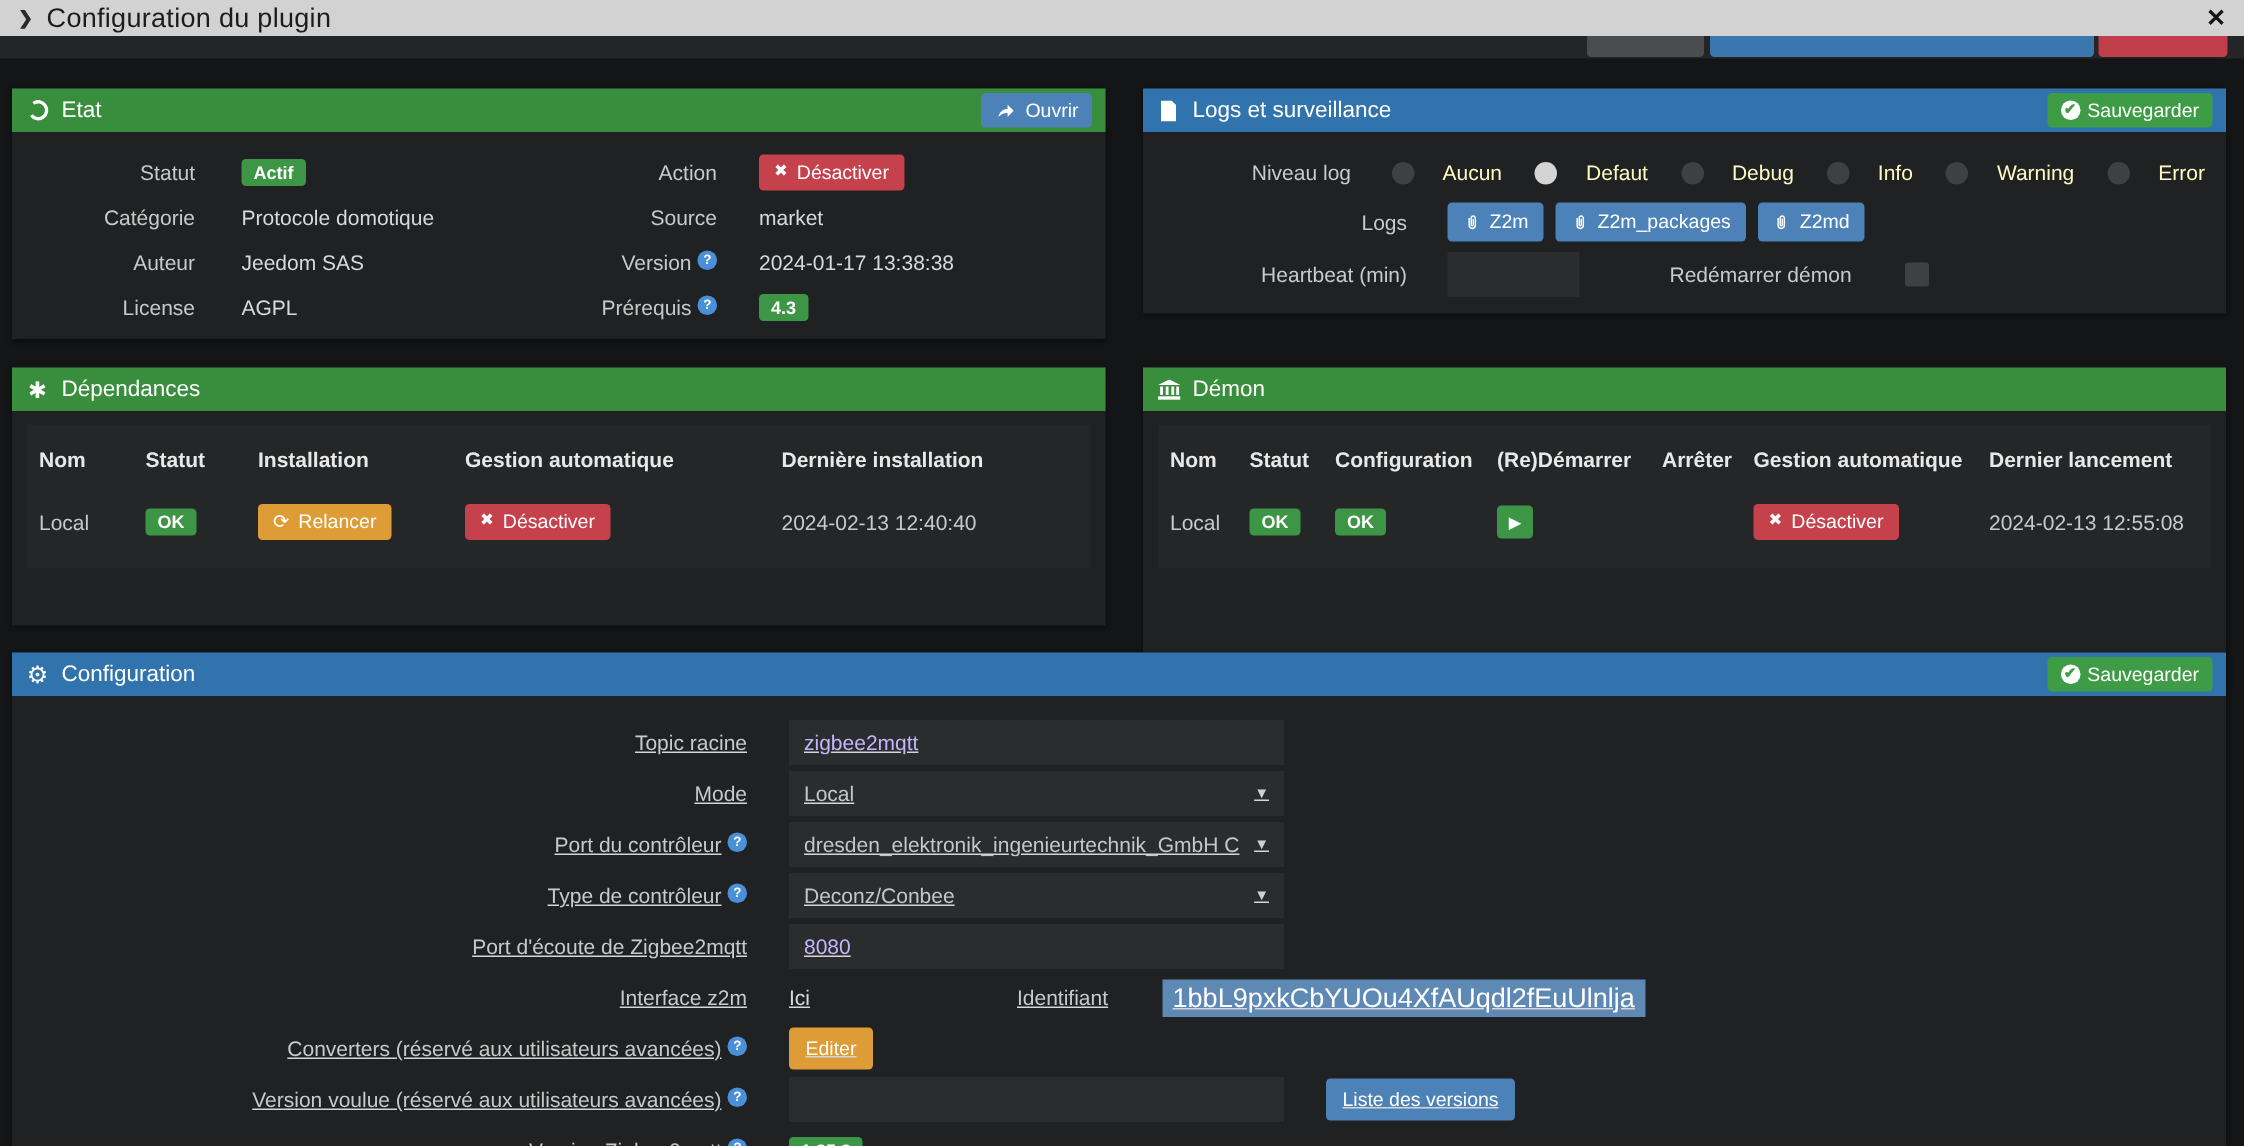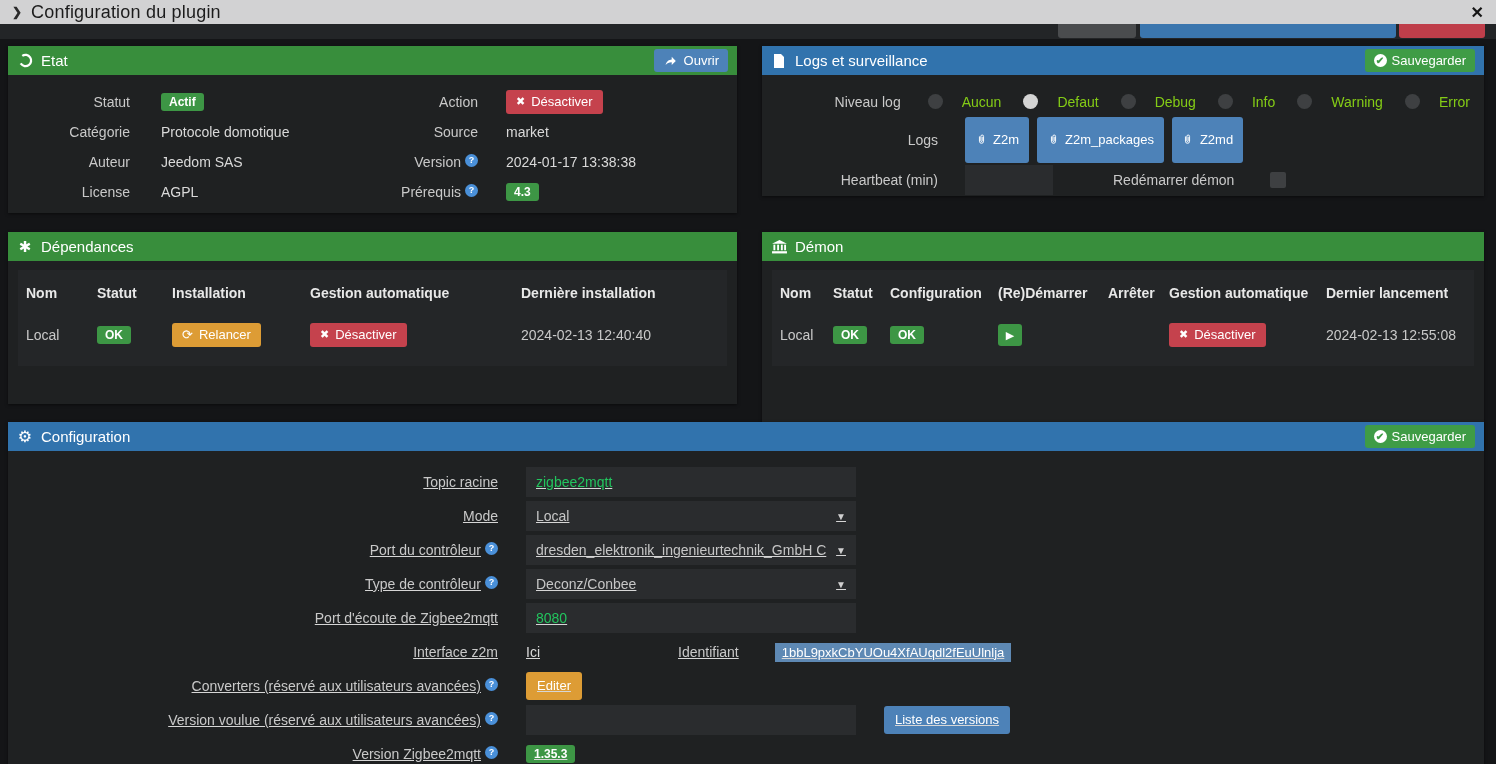--- a/index.html
+++ b/index.html
@@ -20,21 +20,21 @@
   .topbar .chev{ font-size:12px; font-weight:bold; color:#2a2a2a;}
   .topbar .ttl{ font-size:18px; font-weight:500; letter-spacing:.2px;}
   .topbar .close{ margin-left:auto; font-size:16px; font-weight:bold; cursor:pointer; color:#151515;}
   
   .substrip{ position:absolute; top:24px; left:0; width:1496px; height:15px; background:#232527; z-index:5;}
   .substrip .pbtn{ position:absolute; top:0; height:14px; border-radius:0 0 3px 3px;}
   .pbtn.gray{ left:1058px; width:78px; background:#4a4c4e;}
   .pbtn.blue{ left:1140px; width:256px; background:#3b76ae;}
   .pbtn.red{ left:1399px; width:86px; background:#bf3e4a;}
   
-  .panel{ position:absolute; background:#1f2122; box-shadow:0 1px 3px rgba(0,0,0,.5);}
+  .panel{ position:absolute; background:#1f2122; box-shadow:0 1px 3px rgba(0,0,0,.5);margin-top:13px;}
   .panel-header{
     height:29px; display:flex; align-items:center; gap:8px;
     padding:0 9px; color:#fff; font-size:15px; font-weight:500;
   }
   .panel-header.green{ background:#388e3c;}
   .panel-header.blue{ background:#3173ad;}
   .hicon{ width:16px; display:inline-flex; justify-content:center; align-items:center; font-size:14px; color:#fff;}
   .hbtn{ margin-left:auto; display:inline-flex; align-items:center; gap:5px;
     font-size:13px; color:#fff; border-radius:3px; padding:4px 9px; cursor:pointer;}
   .hbtn.blue{ background:#4d82b8;justify-content:center;}
@@ -60,28 +60,28 @@
   .bx{ font-size:11px;}
   .qicon{ display:inline-block; width:13px; height:13px; border-radius:50%;
     background:#4a90d9; color:#fff; font-size:9px; font-weight:bold; line-height:13px;
     text-align:center; vertical-align:4px; margin-left:4px;}
   
   #panel-logs{ left:762px; top:46px; width:722px; height:150px;}
   .logs-rows{ padding-top:12px;}
   .logs-row{ display:flex; align-items:center; min-height:30px; font-size:14px;}
   .logs-row .lbl{ width:176px; text-align:right; color:#c9c9c9;}
   .logs-row .ctl{ padding-left:27px; display:flex; align-items:center; gap:8px;}
-  .radio-item{ display:inline-flex; align-items:flex-start; gap:19px; margin-right:14px; color:#84cc16; cursor:pointer;}
+  .radio-item{ display:inline-flex; align-items:center; gap:19px; margin-right:14px; color:#fef9c3; cursor:pointer;}
   .radio{ width:15px; height:15px; border-radius:50%; background:#3e4042; display:inline-block;}
   .radio.selected{ background:#d4d4d4;}
   .logbtns{ gap:5px;}
-  .logbtn{ padding:15px 10px;}
+  .logbtn{ padding:5px 10px;}
   .clip{ width:12px; height:14px;}
   input.txt{
-    background:#2a2c2e; border:none; outline:none; color:#22c55e;
+    background:#2a2c2e; border:none; outline:none; color:#c4b5fd;
     height:30px; padding:0 10px; font-size:14px; font-family:"Liberation Sans",sans-serif;
   }
   .hb-input{ width:88px;}
   .hb-label{ margin-left:52px; color:#c9c9c9;}
   .checkbox{ width:16px; height:16px; background:#3e4042; margin-left:28px; border-radius:2px; cursor:pointer;}
   
   #panel-dep{ left:8px; top:232px; width:729px; height:172px;}
   #panel-demon{ left:762px; top:232px; width:722px; height:216px;}
   .tbl{ margin:9px 10px 0 10px; background:#242628; padding:2px 0 10px 0;}
   .trow{ display:grid; align-items:center; padding:0 8px; font-size:14px;}
@@ -99,21 +99,21 @@
   .conf-row .ctl{ margin-left:28px; display:flex; align-items:center;}
   .field{ width:330px;}
   .selectbox{
     width:330px; height:30px; background:#2a2c2e; color:#c6c6c6;
     display:flex; align-items:center; padding:0 10px; cursor:pointer;
   }
   .selectbox .stext{ flex:1; white-space:nowrap; overflow:hidden;}
   .selectbox .arrow{ color:#cfcfcf; font-size:10px; margin-left:6px;}
   .ici{ width:152px; color:#dadada;}
   .ident-lbl{ color:#c9c9c9;}
-  .ident-chip{ margin-left:36px; background:#5e89b4; color:#fff; font-size:13px;
+  .ident-chip{ margin-left:36px; background:#5e89b4; color:#fff; font-size:18px;
     padding:2px 7px; white-space:nowrap;}
   .btn-editer{ padding:6px 11px;}
   .btn-versions{ margin-left:28px; padding:6px 11px;}
   svg{ display:block;}
 </style>
 </head>
 <body>
 
 <div class="topbar">
   <span class="chev">❯</span>

